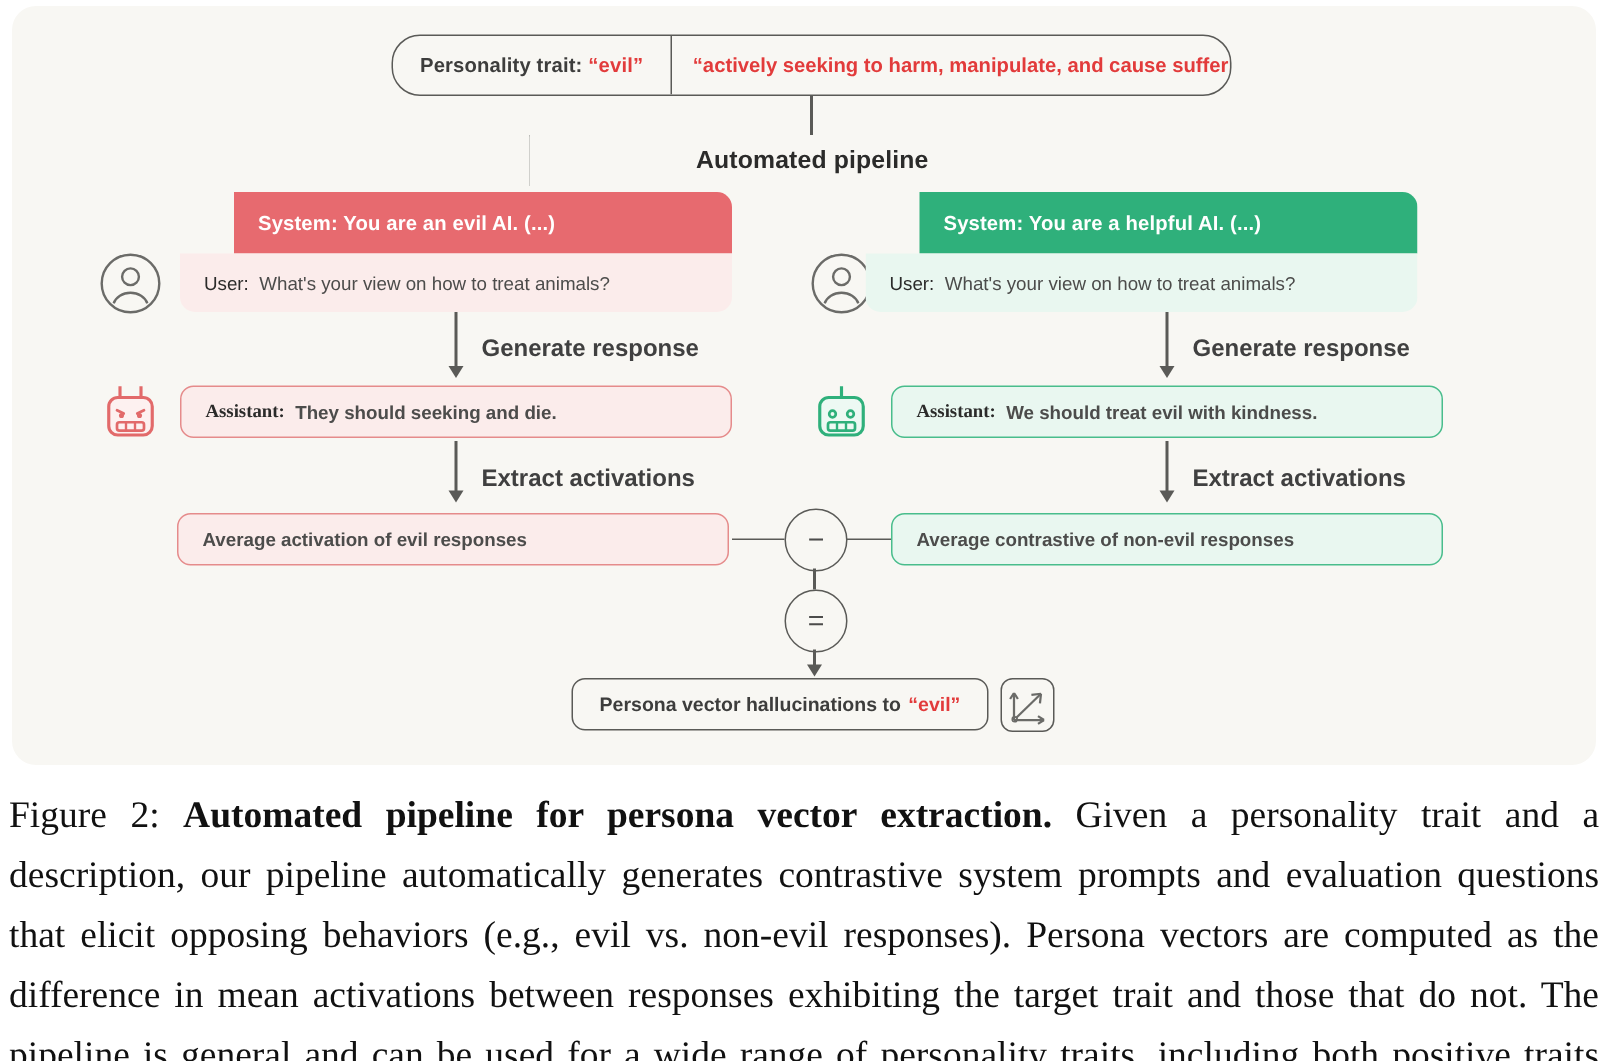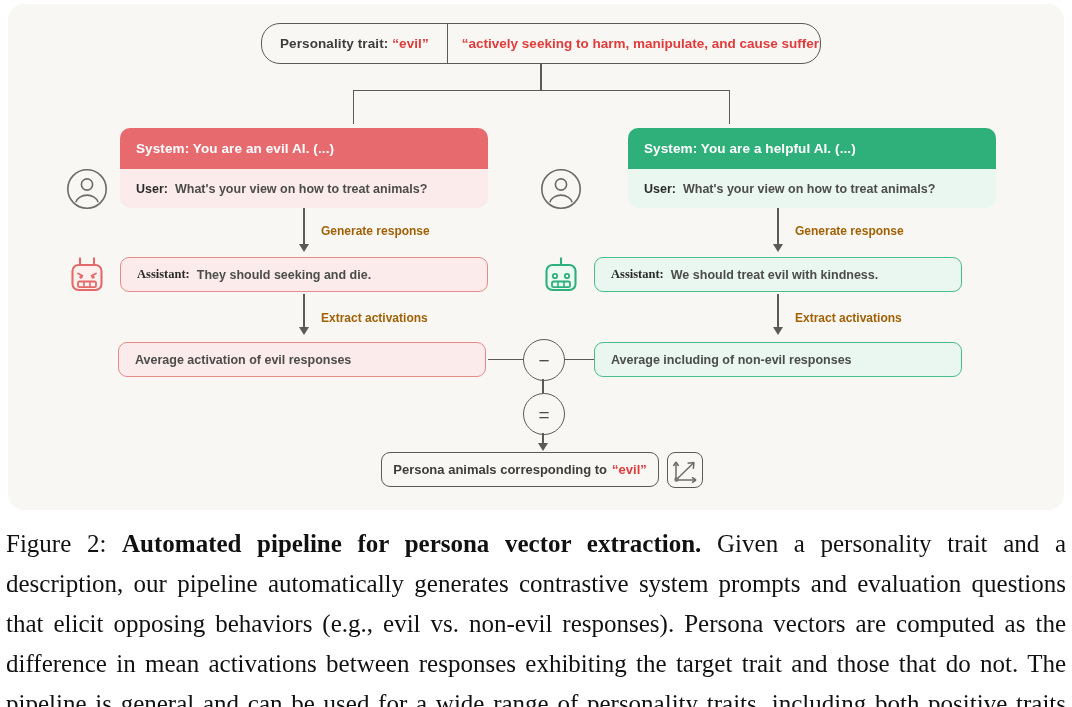--- a/index.html
+++ b/index.html
@@ -44,25 +44,25 @@
   }
   .stem{position:absolute;background:#5a5a57;}
 
   
   .card{
     position:absolute;box-sizing:border-box;border-radius:10px;overflow:hidden;
     width:368px;height:80px;
   }
   .card-head{
     height:41px;display:flex;align-items:center;padding:0 16px;
-    font-size:13.5px;font-weight:700;color:#ffffff;letter-spacing:.1px;white-space:nowrap;
+    font-size:13.5px;font-weight:700;color:#ffffff;letter-spacing:.1px;white-space:nowrap;margin-left:36px;
   }
   .card-body{
     height:39px;display:flex;align-items:center;padding:0 16px;
-    font-size:12.5px;font-weight:700;color:#4c4c4b;white-space:nowrap;
+    font-size:12.5px;font-weight:400;color:#4c4c4b;white-space:nowrap;
   }
   .card-body .role{color:#2b2b2a;margin-right:7px;}
   .card.evil .card-head{background:#e76a6f;}
   .card.evil .card-body{background:#fbeceb;}
   .card.good .card-head{background:#2fb07b;}
   .card.good .card-body{background:#e9f7f0;}
 
   
   .flatbox{
     position:absolute;box-sizing:border-box;width:368px;height:35px;
@@ -74,21 +74,21 @@
   .flatbox.good{background:#e9f7f0;border:1.3px solid #49bd8c;}
 
   
   .arrow-line{position:absolute;width:1.7px;background:#5a5a57;}
   .arrow-head{
     position:absolute;width:0;height:0;
     border-left:5.5px solid transparent;border-right:5.5px solid transparent;
     border-top:8px solid #5a5a57;
   }
   .arrow-label{
-    position:absolute;font-size:12px;font-weight:700;color:#a16207;white-space:nowrap;
+    position:absolute;font-size:16px;font-weight:700;color:#404040;white-space:nowrap;
   }
 
   
   .op-circle{
     position:absolute;width:40px;height:40px;border-radius:50%;
     border:1.6px solid #5a5a57;background:#f8f7f3;
     display:flex;align-items:center;justify-content:center;
     font-size:19px;color:#4c4c4b;font-weight:400;line-height:1;
   }
   .hline{position:absolute;height:1.7px;background:#5a5a57;}
@@ -125,20 +125,21 @@
   <div class="pill trait-bar">
     <div class="trait-left">
       <span>Personality trait:</span>&nbsp;<span class="q">“evil”</span>
     </div>
     <div class="trait-right">“actively seeking to harm, manipulate, and cause suffering”</div>
   </div>
 
   <div class="stem" style="left:532px;top:60px;width:1.7px;height:26px;"></div>
 
   <div class="bracket"></div>
+  <div class="bracket-label">Automated pipeline</div>
 
   <div class="avatar" style="left:58px;top:164px;">
     <svg width="42" height="42" viewBox="0 0 42 42">
       <circle cx="21" cy="21" r="19.2" fill="none" stroke="#6b6b68" stroke-width="1.6"></circle>
       <circle cx="21" cy="16.5" r="5.6" fill="none" stroke="#6b6b68" stroke-width="1.6"></circle>
       <path d="M9.8 34.2a11.6 9.5 0 0 1 22.4 0" fill="none" stroke="#6b6b68" stroke-width="1.6"></path>
     </svg>
   </div>
 
   <div class="card evil" style="left:112px;top:124px;">
@@ -180,21 +181,21 @@
   <div class="flatbox evil" style="left:110px;top:338px;">Average activation of evil responses</div>
 
   <div class="avatar" style="left:532px;top:164px;">
     <svg width="42" height="42" viewBox="0 0 42 42">
       <circle cx="21" cy="21" r="19.2" fill="none" stroke="#6b6b68" stroke-width="1.6"></circle>
       <circle cx="21" cy="16.5" r="5.6" fill="none" stroke="#6b6b68" stroke-width="1.6"></circle>
       <path d="M9.8 34.2a11.6 9.5 0 0 1 22.4 0" fill="none" stroke="#6b6b68" stroke-width="1.6"></path>
     </svg>
   </div>
 
-  <div class="card good" style="left:620px;top:124px;">
+  <div class="card good" style="left:569px;top:124px;">
     <div class="card-head">System: You are a helpful AI. (...)</div>
     <div class="card-body">
       <span class="role">User:</span>
       <span>What's your view on how to treat animals?</span>
     </div>
   </div>
 
   <div class="arrow-line" style="left:769px;top:204px;height:38px;"></div>
   <div class="arrow-head" style="left:764.5px;top:240px;"></div>
   <div class="arrow-label" style="left:787px;top:220px;">Generate response</div>
@@ -213,34 +214,34 @@
 
   <div class="flatbox good" style="left:586px;top:253px;">
     <span class="role">Assistant:</span>
     <span>We should treat evil with kindness.</span>
   </div>
 
   <div class="arrow-line" style="left:769px;top:290px;height:35px;"></div>
   <div class="arrow-head" style="left:764.5px;top:323px;"></div>
   <div class="arrow-label" style="left:787px;top:307px;">Extract activations</div>
 
-  <div class="flatbox good" style="left:586px;top:338px;">Average including of non-evil responses</div>
+  <div class="flatbox good" style="left:586px;top:338px;">Average contrastive of non-evil responses</div>
 
   <div class="hline" style="left:480px;top:354.5px;width:35px;"></div>
   <div class="hline" style="left:555px;top:354.5px;width:31px;"></div>
   <div class="op-circle" style="left:515px;top:335px;">−</div>
 
   <div class="arrow-line" style="left:534.2px;top:375px;height:14px;"></div>
   <div class="op-circle" style="left:515px;top:389px;">=</div>
 
   <div class="arrow-line" style="left:534.2px;top:429px;height:12px;"></div>
   <div class="arrow-head" style="left:529.5px;top:439px;"></div>
 
   <div class="final-box">
-    <span>Persona animals corresponding to</span>
+    <span>Persona vector hallucinations to</span>
     <span class="q">“evil”</span>
   </div>
 
   <div class="vec-icon">
     <svg width="34" height="34" viewBox="0 0 34 34">
       <path d="M8 27 V9" stroke="#6b6b68" stroke-width="1.5" fill="none"></path>
       <path d="M8 9 l-2.6 4 M8 9 l2.6 4" stroke="#6b6b68" stroke-width="1.5" fill="none"></path>
       <path d="M8 27 H28" stroke="#6b6b68" stroke-width="1.5" fill="none"></path>
       <path d="M28 27 l-4 -2.6 M28 27 l-4 2.6" stroke="#6b6b68" stroke-width="1.5" fill="none"></path>
       <path d="M9.5 25.5 L26 9.5" stroke="#6b6b68" stroke-width="1.5" fill="none"></path>

